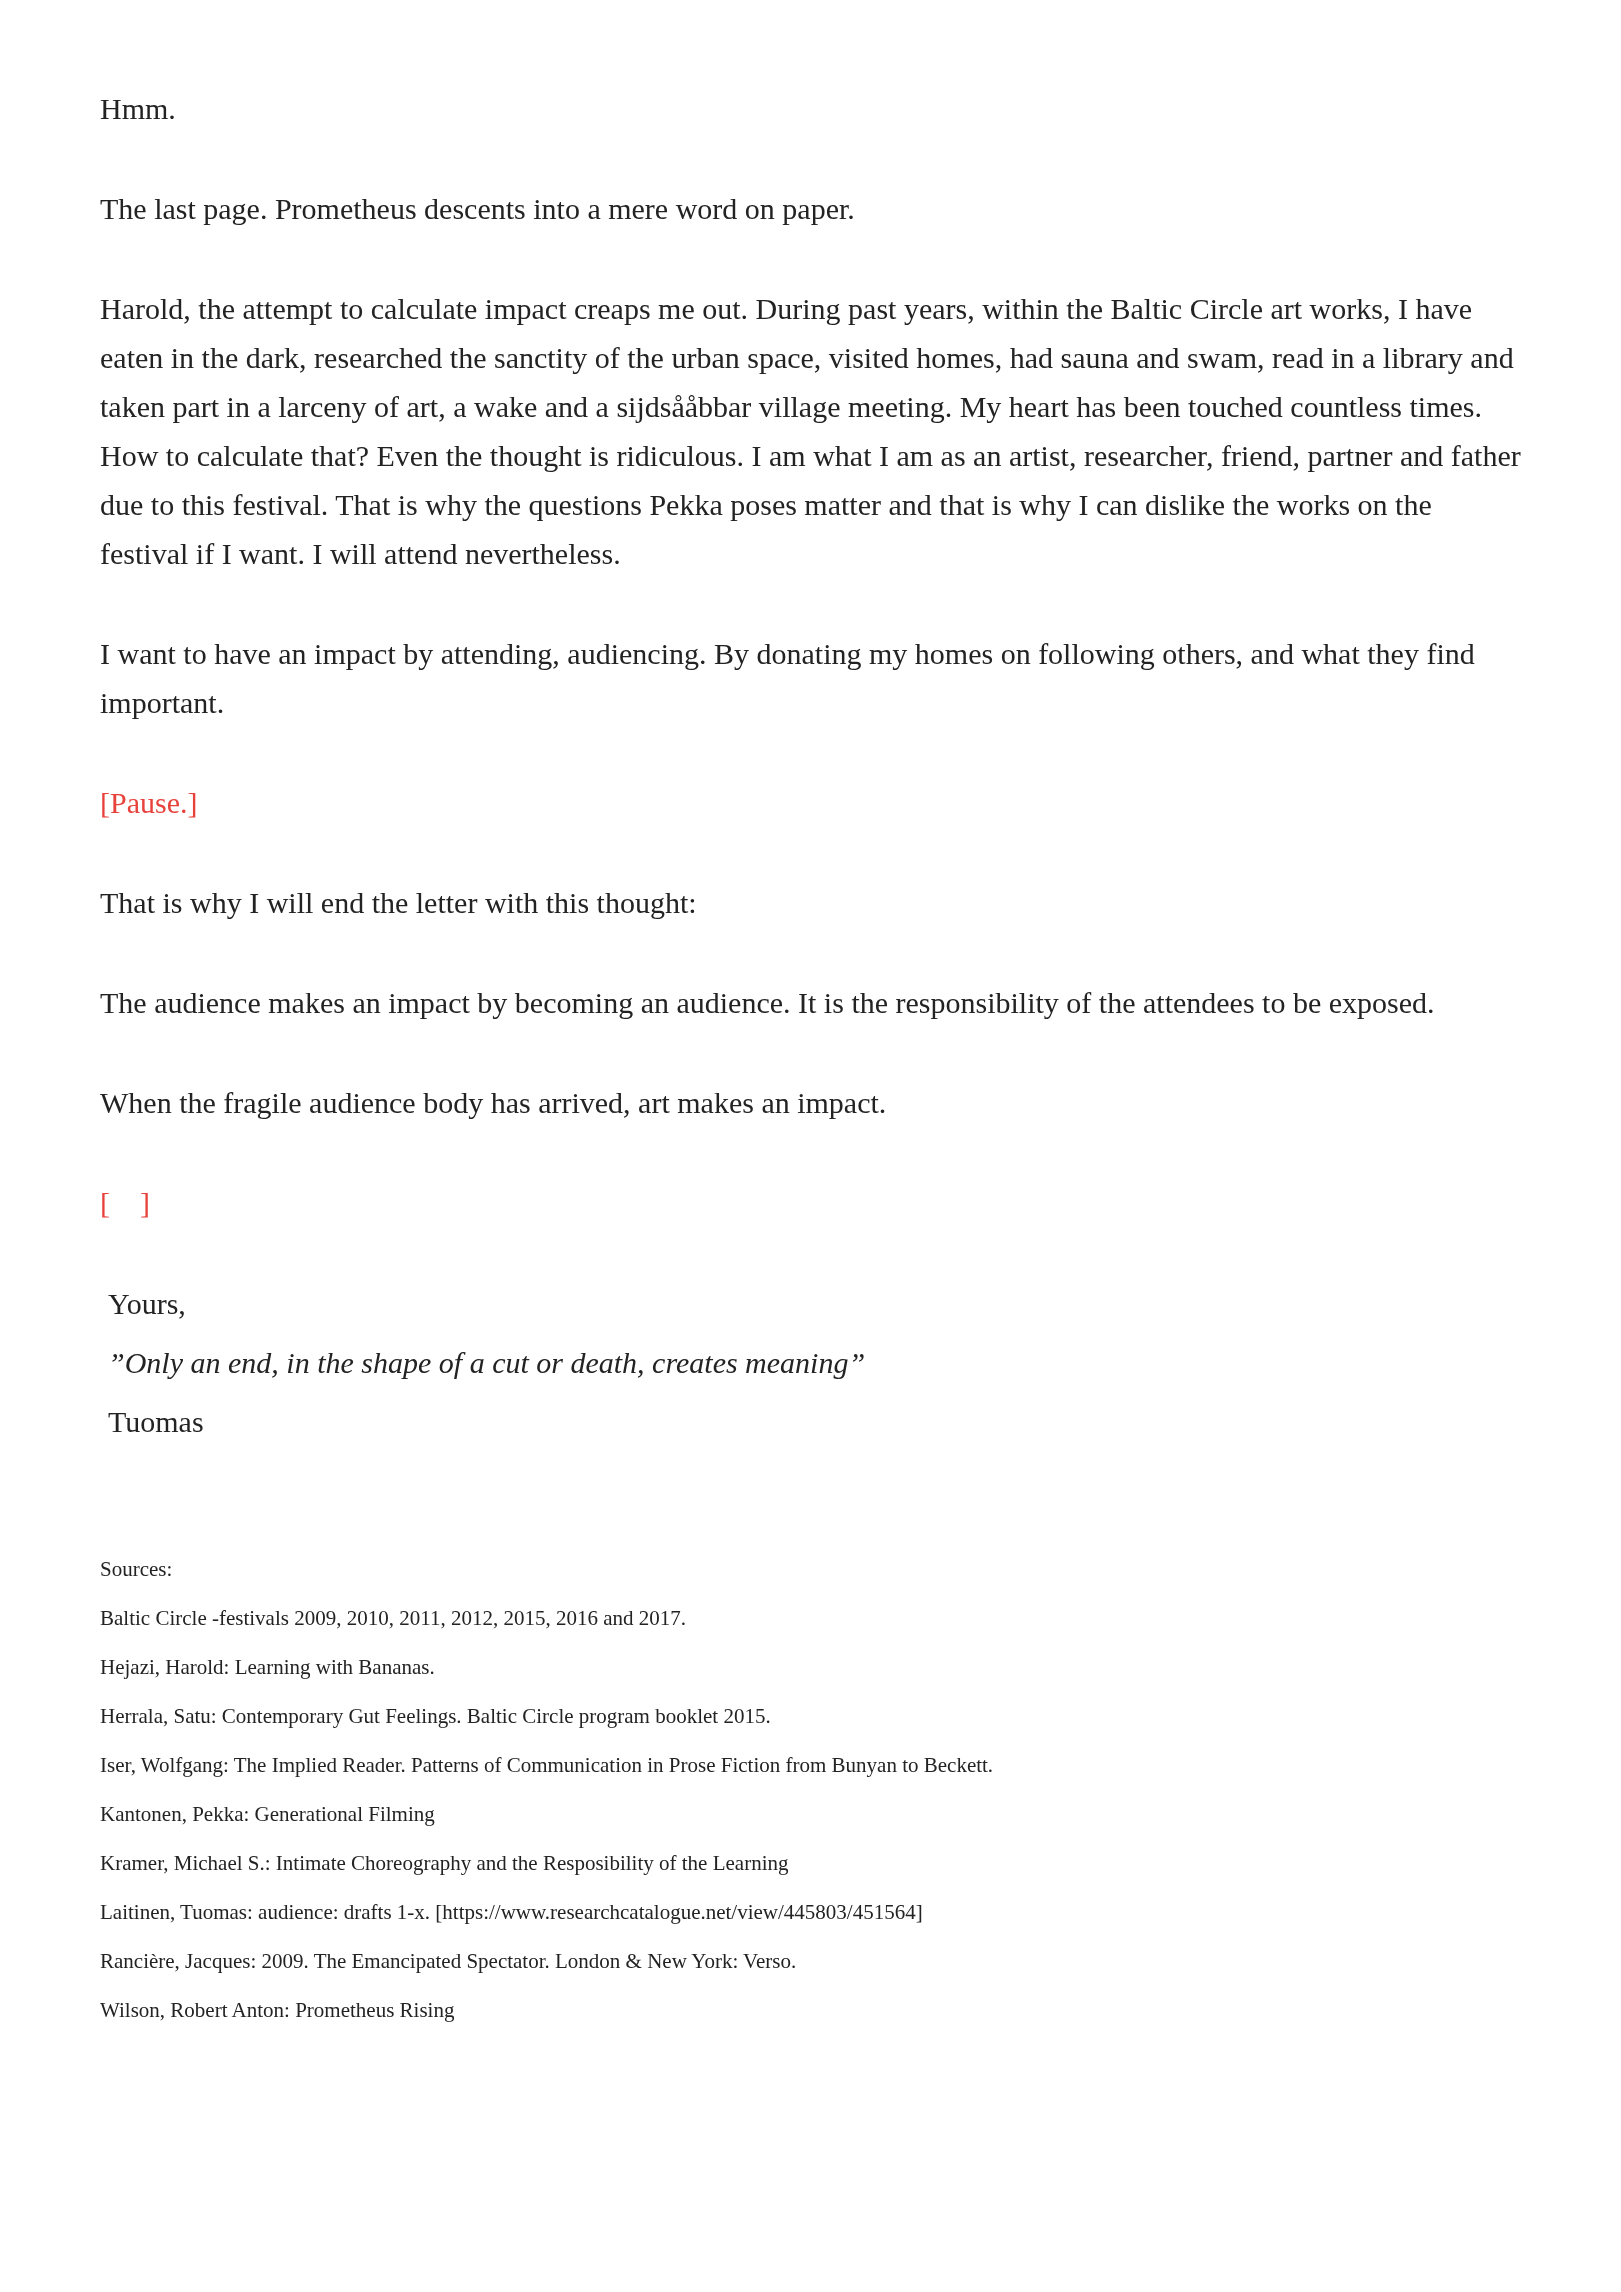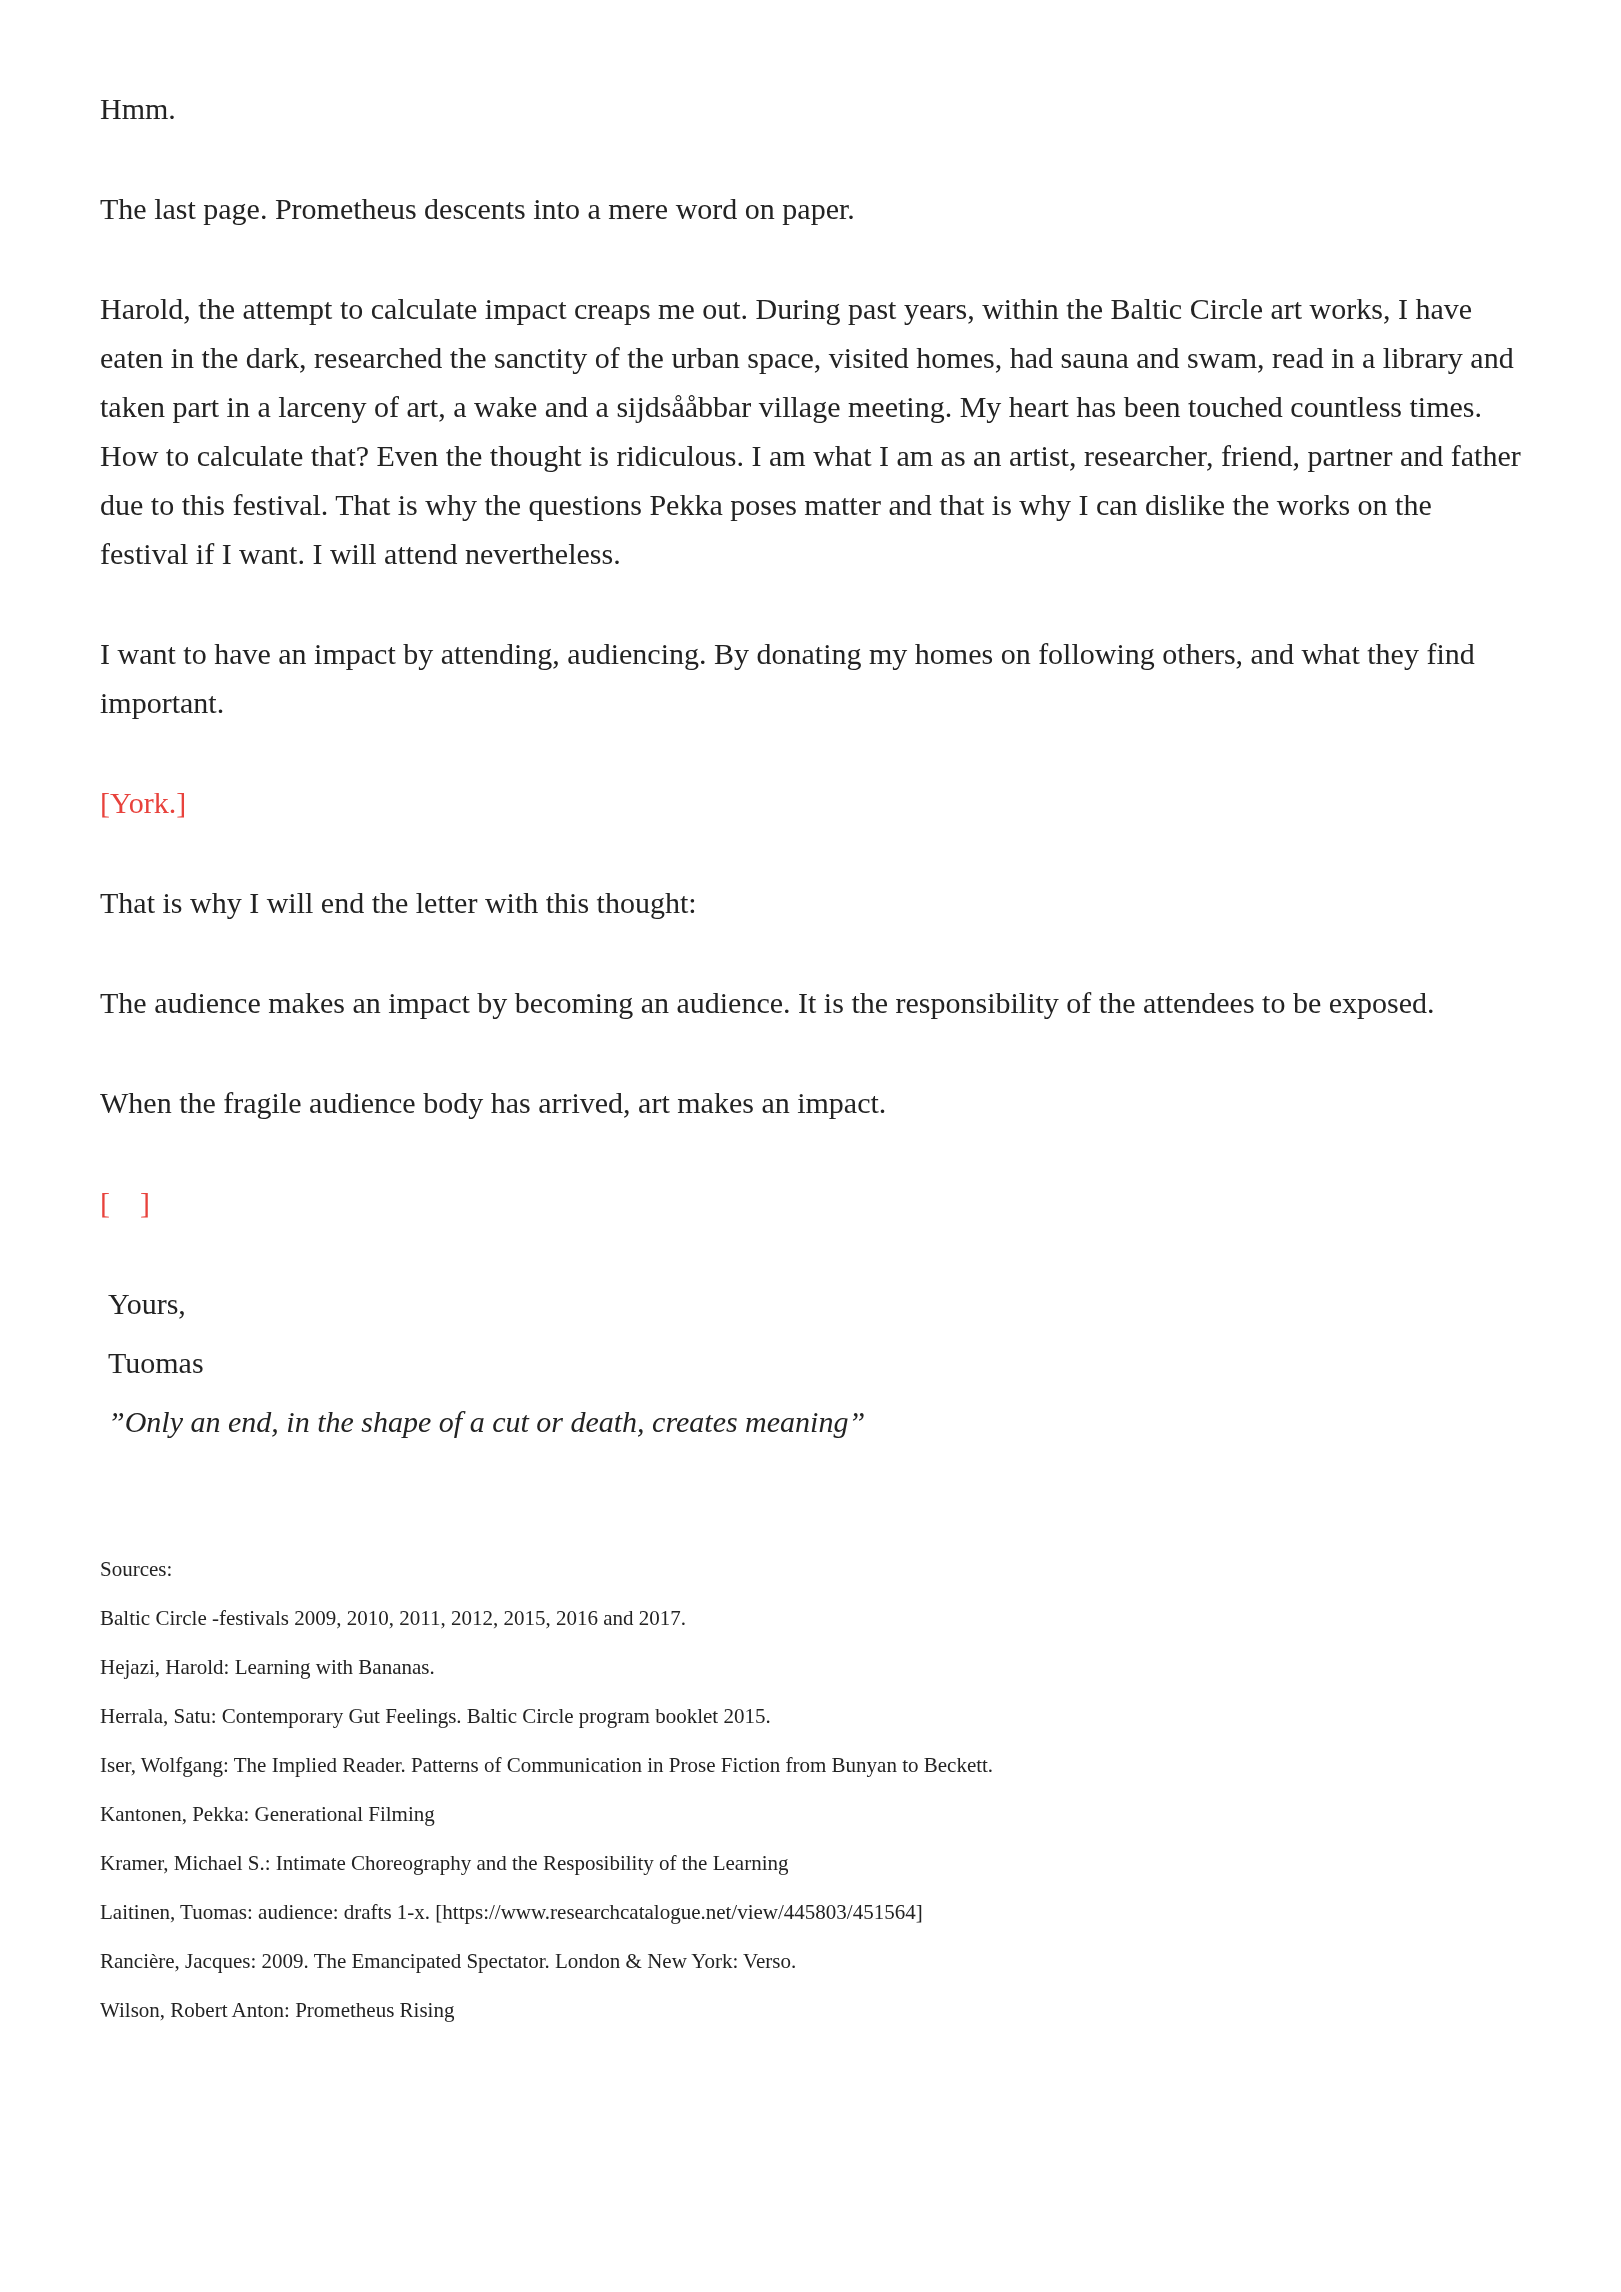--- a/index.html
+++ b/index.html
@@ -66,34 +66,34 @@
 <div class="page">
 
   <p class="para">Hmm.</p>
 
   <p class="para">The last page. Prometheus descents into a mere word on paper.</p>
 
   <p class="para">Harold, the attempt to calculate impact creaps me out. During past years, within the Baltic Circle art works, I have eaten in the dark, researched the sanctity of the urban space, visited homes, had sauna and swam, read in a library and taken part in a larceny of art, a wake and a sijdsååbbar village meeting. My heart has been touched countless times. How to calculate that? Even the thought is ridiculous. I am what I am as an artist, researcher, friend, partner and father due to this festival. That is why the questions Pekka poses matter and that is why I can dislike the works on the festival if I want. I will attend nevertheless.</p>
 
   <p class="para">I want to have an impact by attending, audiencing. By donating my homes on following others, and what they find important.</p>
 
-  <p class="para marker extra-space">[York.]</p>
+  <p class="para marker extra-space">[Pause.]</p>
 
   <p class="para extra-space">That is why I will end the letter with this thought:</p>
 
   <p class="para">The audience makes an impact by becoming an audience. It is the responsibility of the attendees to be exposed.</p>
 
   <p class="para">When the fragile audience body has arrived, art makes an impact.</p>
 
   <p class="para marker bracket">[    ]</p>
 
   <div class="signature">
     <p class="sig-line">Yours,</p>
+    <p class="sig-line quote">”Only an end, in the shape of a cut or death, creates meaning”</p>
     <p class="sig-line">Tuomas</p>
-    <p class="sig-line quote">”Only an end, in the shape of a cut or death, creates meaning”</p>
   </div>
 
   <div class="sources">
     <div class="source-line">Sources:</div>
     <div class="source-line">Baltic Circle -festivals 2009, 2010, 2011, 2012, 2015, 2016 and 2017.</div>
     <div class="source-line">Hejazi, Harold: Learning with Bananas.</div>
     <div class="source-line">Herrala, Satu: Contemporary Gut Feelings. Baltic Circle program booklet 2015.</div>
     <div class="source-line">Iser, Wolfgang: The Implied Reader. Patterns of Communication in Prose Fiction from Bunyan to Beckett.</div>
     <div class="source-line">Kantonen, Pekka: Generational Filming</div>
     <div class="source-line">Kramer, Michael S.: Intimate Choreography and the Resposibility of the Learning</div>

